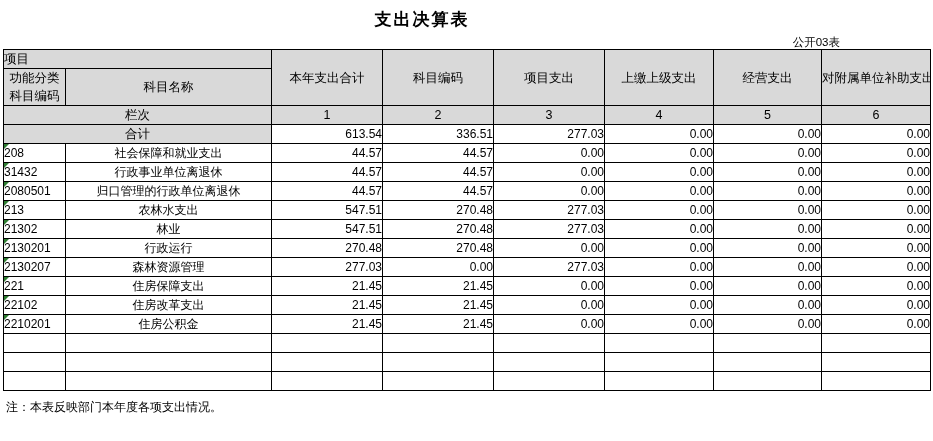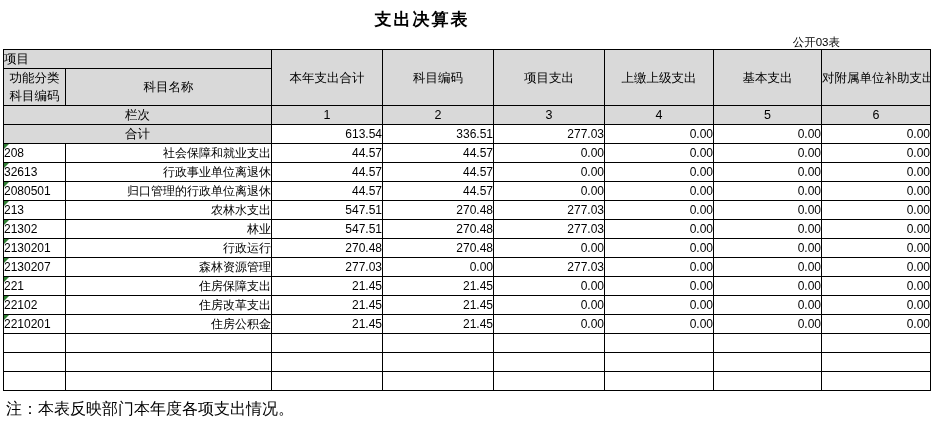--- a/index.html
+++ b/index.html
@@ -70,39 +70,39 @@
   }
   .hdr-tall {
     height: 34px;
     line-height: 17px;
   }
   .c-code {
     text-align: left;
     padding-left: 3px;
   }
   .c-name {
-    text-align: right;
+    text-align: center;
   }
   .num {
     text-align: right;
     padding-right: 5px;
   }
   .bold {
     font-weight: bold;
   }
   .lvl1 { padding-left: 4px; }
   .lvl2 { padding-left: 14px; }
   .lvl3 { padding-left: 26px; }
   .proj-cell {
     background: #d9d9d9;
     text-align: left;
     font-size: 12.5px;
   }
   .foot-note {
-    font-size: 16px;
+    font-size: 12px;
     padding: 8px 0 0 6px;
   }
   .empty-row td { height: 18px; }
   .ci-mark {
     position: relative;
   }
   .ci-mark::before {
     content: "";
     position: absolute;
     left: 0;
@@ -134,21 +134,21 @@
       <col style="width:108px">
       <col style="width:109px">
     </colgroup>
     <tbody>
       <tr>
         <td class="proj-cell" colspan="2">项目</td>
         <td class="hdr" rowspan="2">本年支出合计</td>
         <td class="hdr" rowspan="2">科目编码</td>
         <td class="hdr" rowspan="2">项目支出</td>
         <td class="hdr" rowspan="2">上缴上级支出</td>
-        <td class="hdr" rowspan="2">基本支出</td>
+        <td class="hdr" rowspan="2">经营支出</td>
         <td class="hdr hdr-tall" rowspan="2">对附属单位补助支出</td>
       </tr>
       <tr>
         <td class="hdr hdr-tall">
           <div>功能分类</div>
           <div>科目编码</div>
         </td>
         <td class="hdr">科目名称</td>
       </tr>
       <tr>
@@ -174,21 +174,21 @@
         <td class="c-code ci-mark">208</td>
         <td class="c-name lvl1">社会保障和就业支出</td>
         <td class="num">44.57</td>
         <td class="num">44.57</td>
         <td class="num">0.00</td>
         <td class="num">0.00</td>
         <td class="num">0.00</td>
         <td class="num">0.00</td>
       </tr>
       <tr>
-        <td class="c-code ci-mark">32613</td>
+        <td class="c-code ci-mark">31432</td>
         <td class="c-name lvl2">行政事业单位离退休</td>
         <td class="num">44.57</td>
         <td class="num">44.57</td>
         <td class="num">0.00</td>
         <td class="num">0.00</td>
         <td class="num">0.00</td>
         <td class="num">0.00</td>
       </tr>
       <tr>
         <td class="c-code ci-mark">2080501</td>

